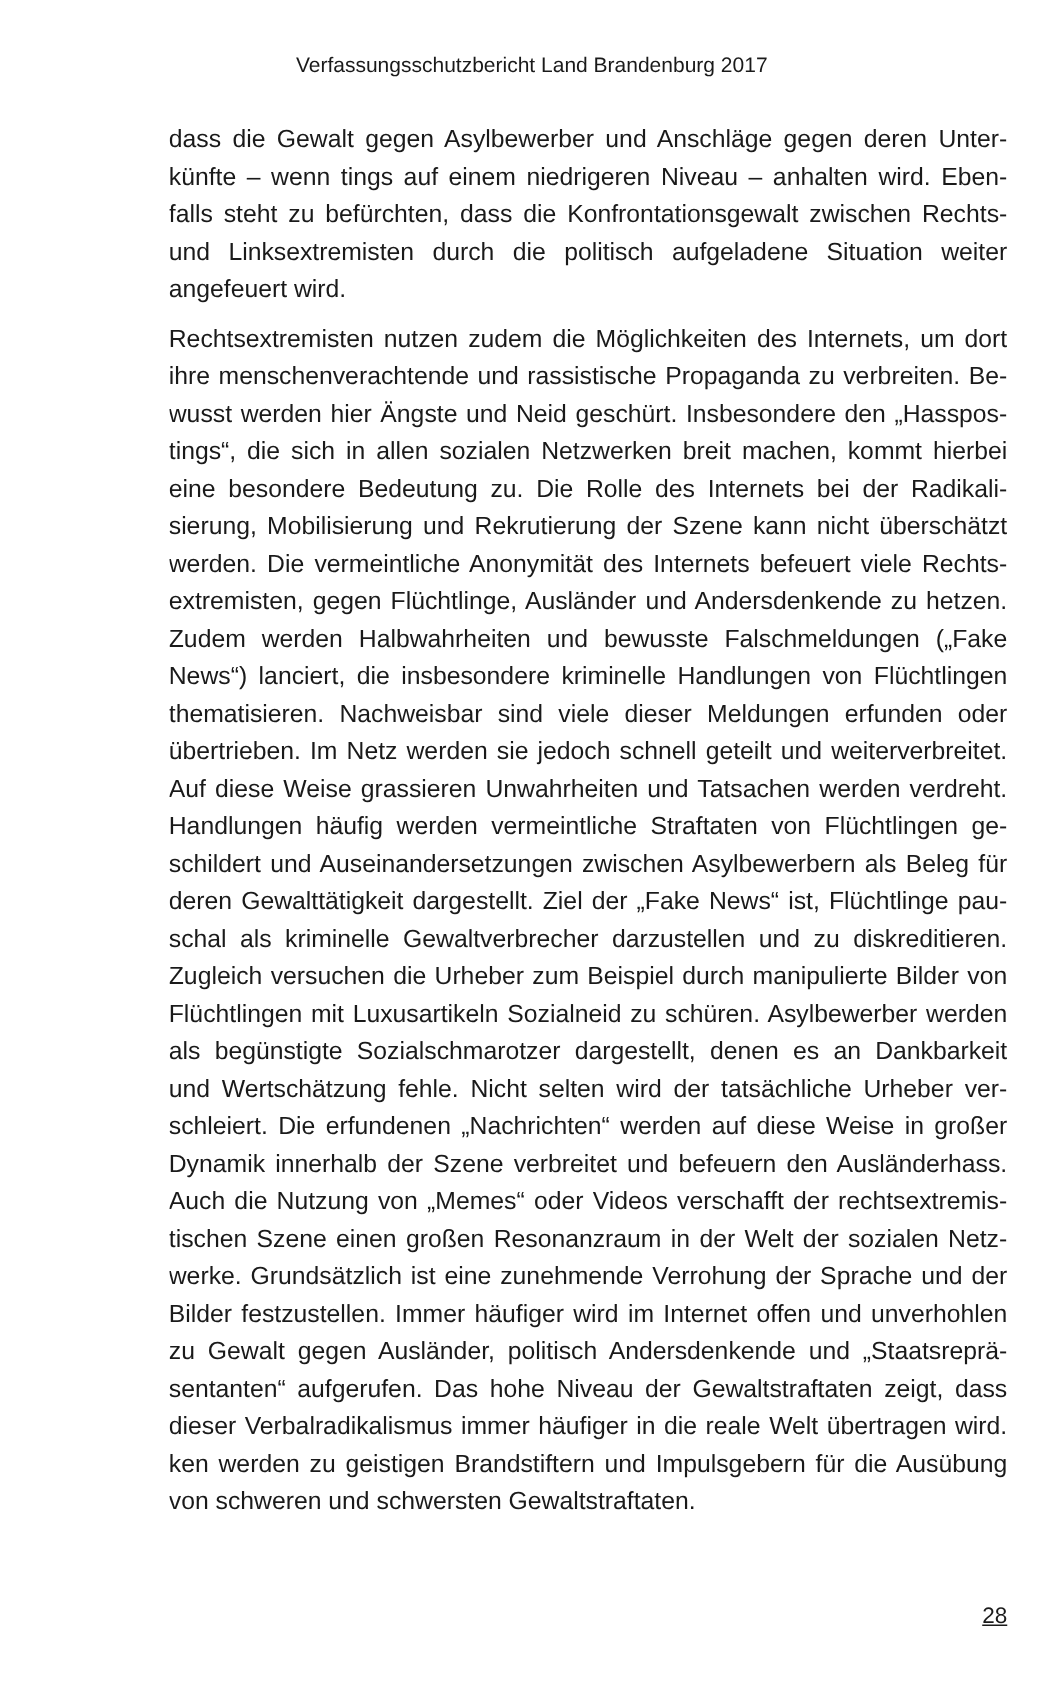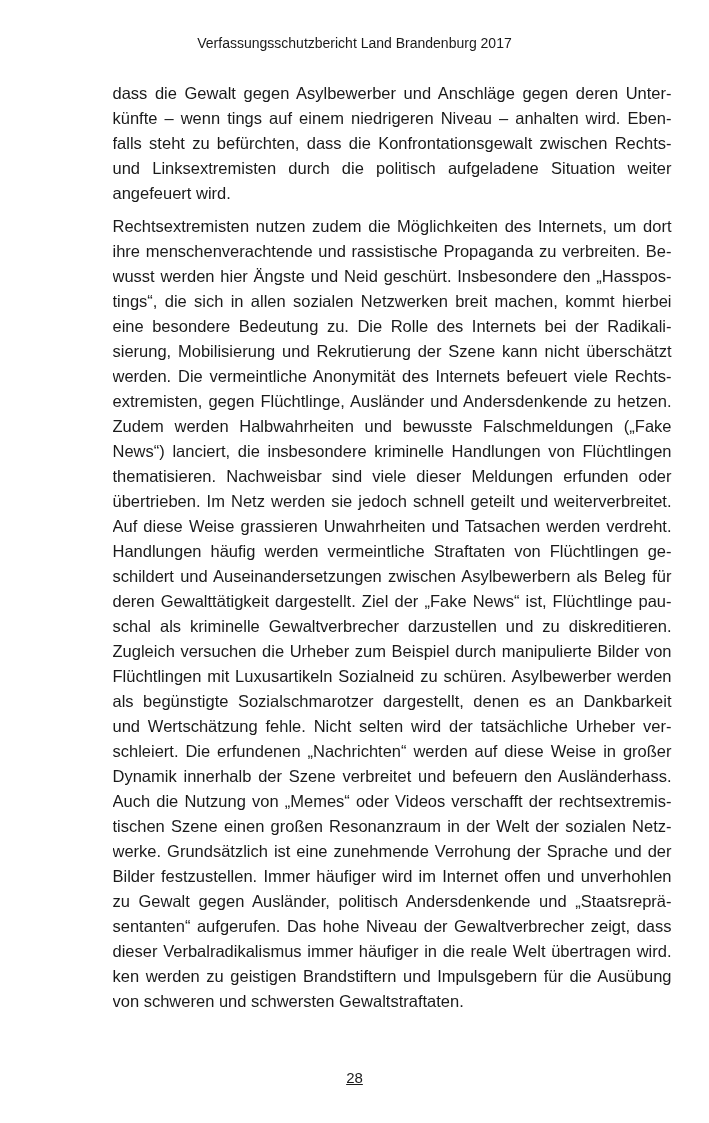--- a/index.html
+++ b/index.html
@@ -37,21 +37,21 @@
     overflow: hidden;
     text-align: justify;
     text-align-last: justify;
   }
   .line.line-last { text-align-last: left; }
   .page-number {
     position: absolute;
     top: 1069px;
     left: 0;
     width: 100%;
-    text-align: center;
+    text-align: right;
     font-size: 15px;
     line-height: 18px;
     text-decoration: underline;
   }
 </style>
 </head>
 <body>
 
 <div class="page">
   <div class="header">Verfassungsschutzbericht Land Brandenburg 2017</div>
@@ -86,21 +86,21 @@
         <div class="line">Flüchtlingen mit Luxusartikeln Sozialneid zu schüren. Asylbewerber werden</div>
         <div class="line">als begünstigte Sozialschmarotzer dargestellt, denen es an Dankbarkeit</div>
         <div class="line">und Wertschätzung fehle. Nicht selten wird der tatsächliche Urheber ver-</div>
         <div class="line">schleiert. Die erfundenen „Nachrichten“ werden auf diese Weise in großer</div>
         <div class="line">Dynamik innerhalb der Szene verbreitet und befeuern den Ausländerhass.</div>
         <div class="line">Auch die Nutzung von „Memes“ oder Videos verschafft der rechtsextremis-</div>
         <div class="line">tischen Szene einen großen Resonanzraum in der Welt der sozialen Netz-</div>
         <div class="line">werke. Grundsätzlich ist eine zunehmende Verrohung der Sprache und der</div>
         <div class="line">Bilder festzustellen. Immer häufiger wird im Internet offen und unverhohlen</div>
         <div class="line">zu Gewalt gegen Ausländer, politisch Andersdenkende und „Staatsreprä-</div>
-        <div class="line">sentanten“ aufgerufen. Das hohe Niveau der Gewaltverbrecher zeigt, dass</div>
+        <div class="line">sentanten“ aufgerufen. Das hohe Niveau der Gewaltstraftaten zeigt, dass</div>
         <div class="line">dieser Verbalradikalismus immer häufiger in die reale Welt übertragen wird.</div>
         <div class="line">ken werden zu geistigen Brandstiftern und Impulsgebern für die Ausübung</div>
         <div class="line line-last">von schweren und schwersten Gewaltstraftaten.</div>
       </div>
     </div>
 
   <div class="page-number">28</div>
 </div>
 
 </body></html>

